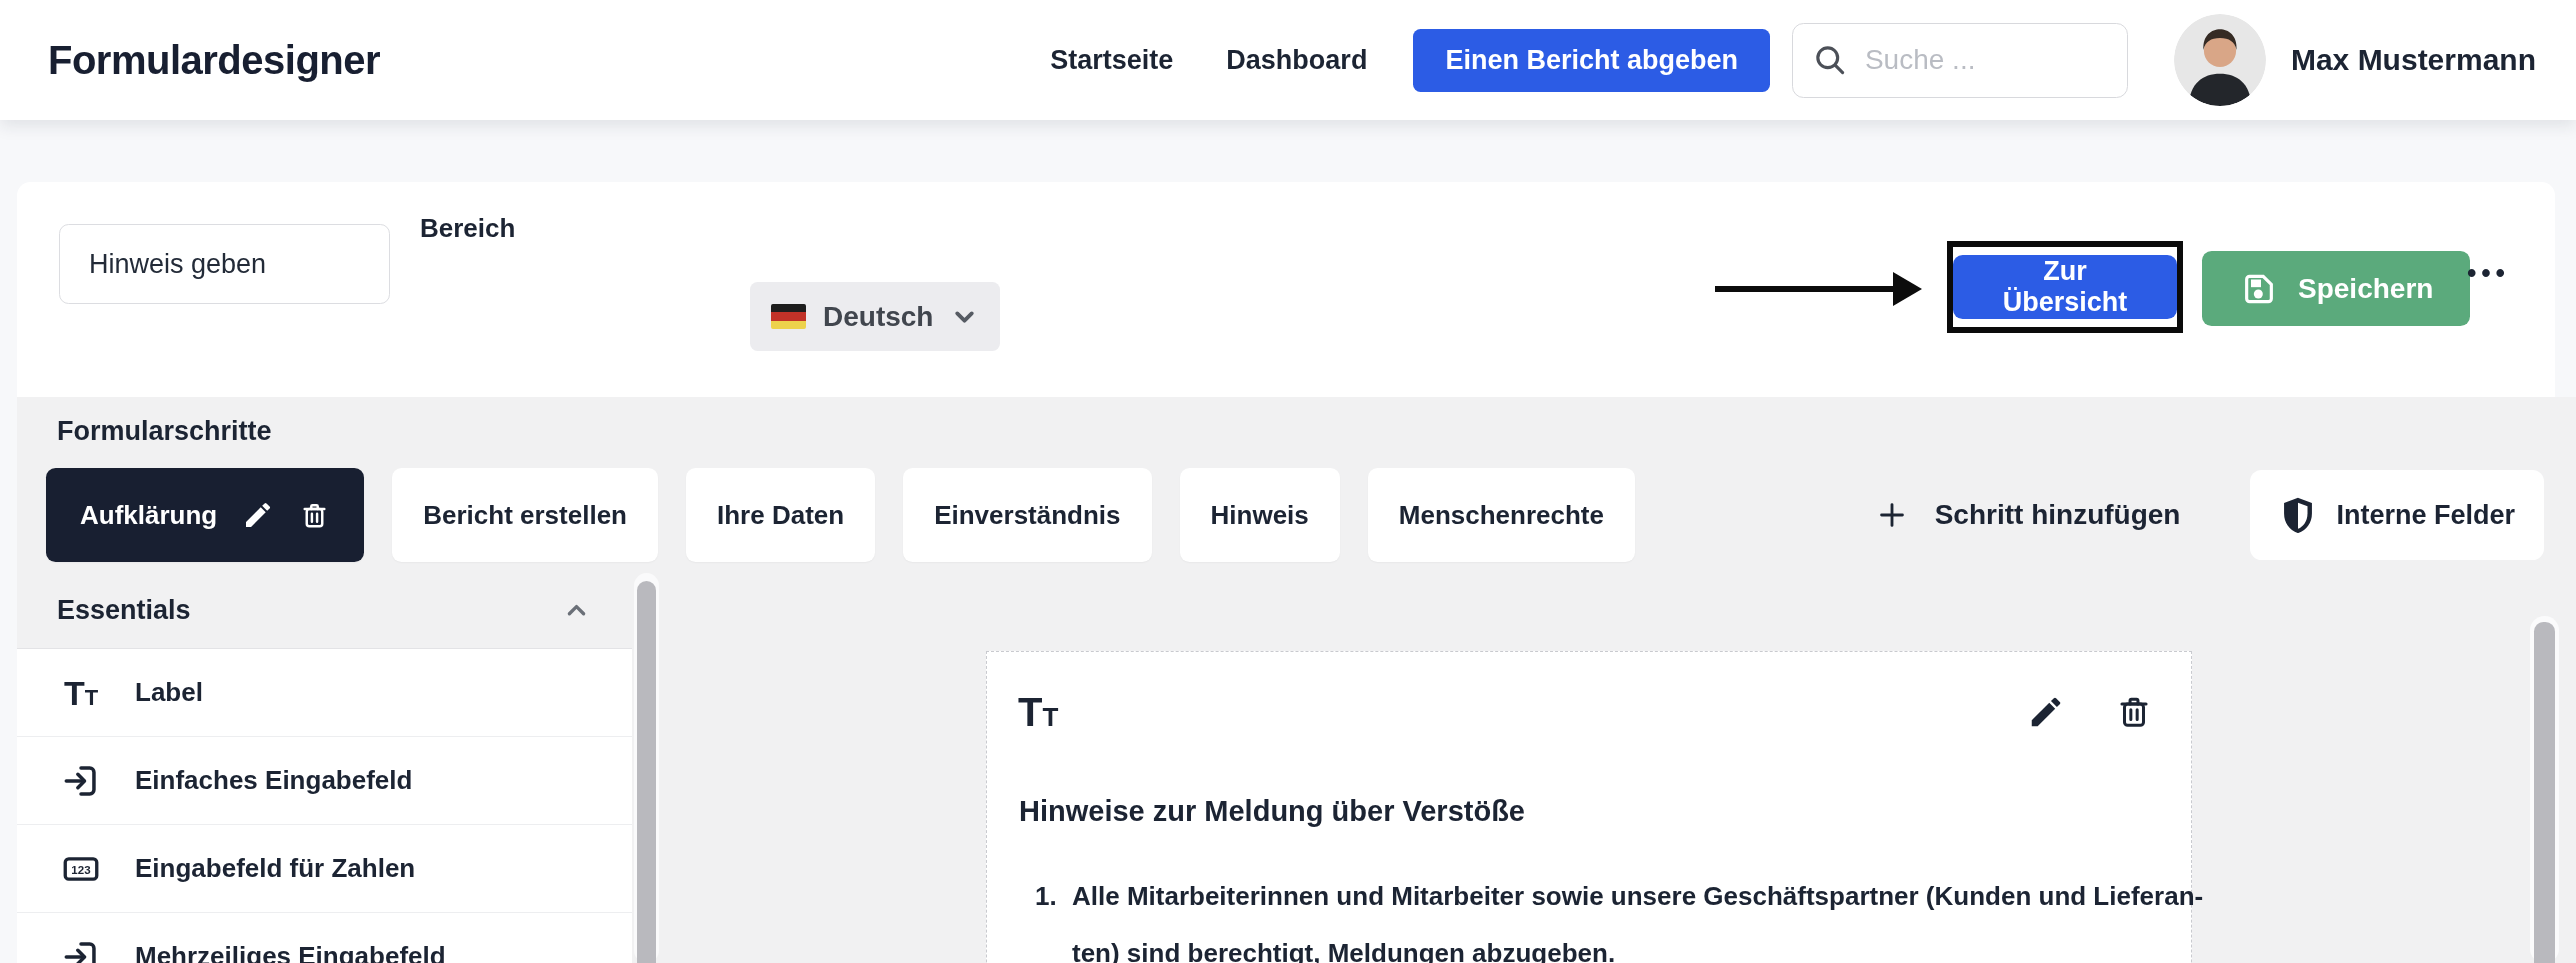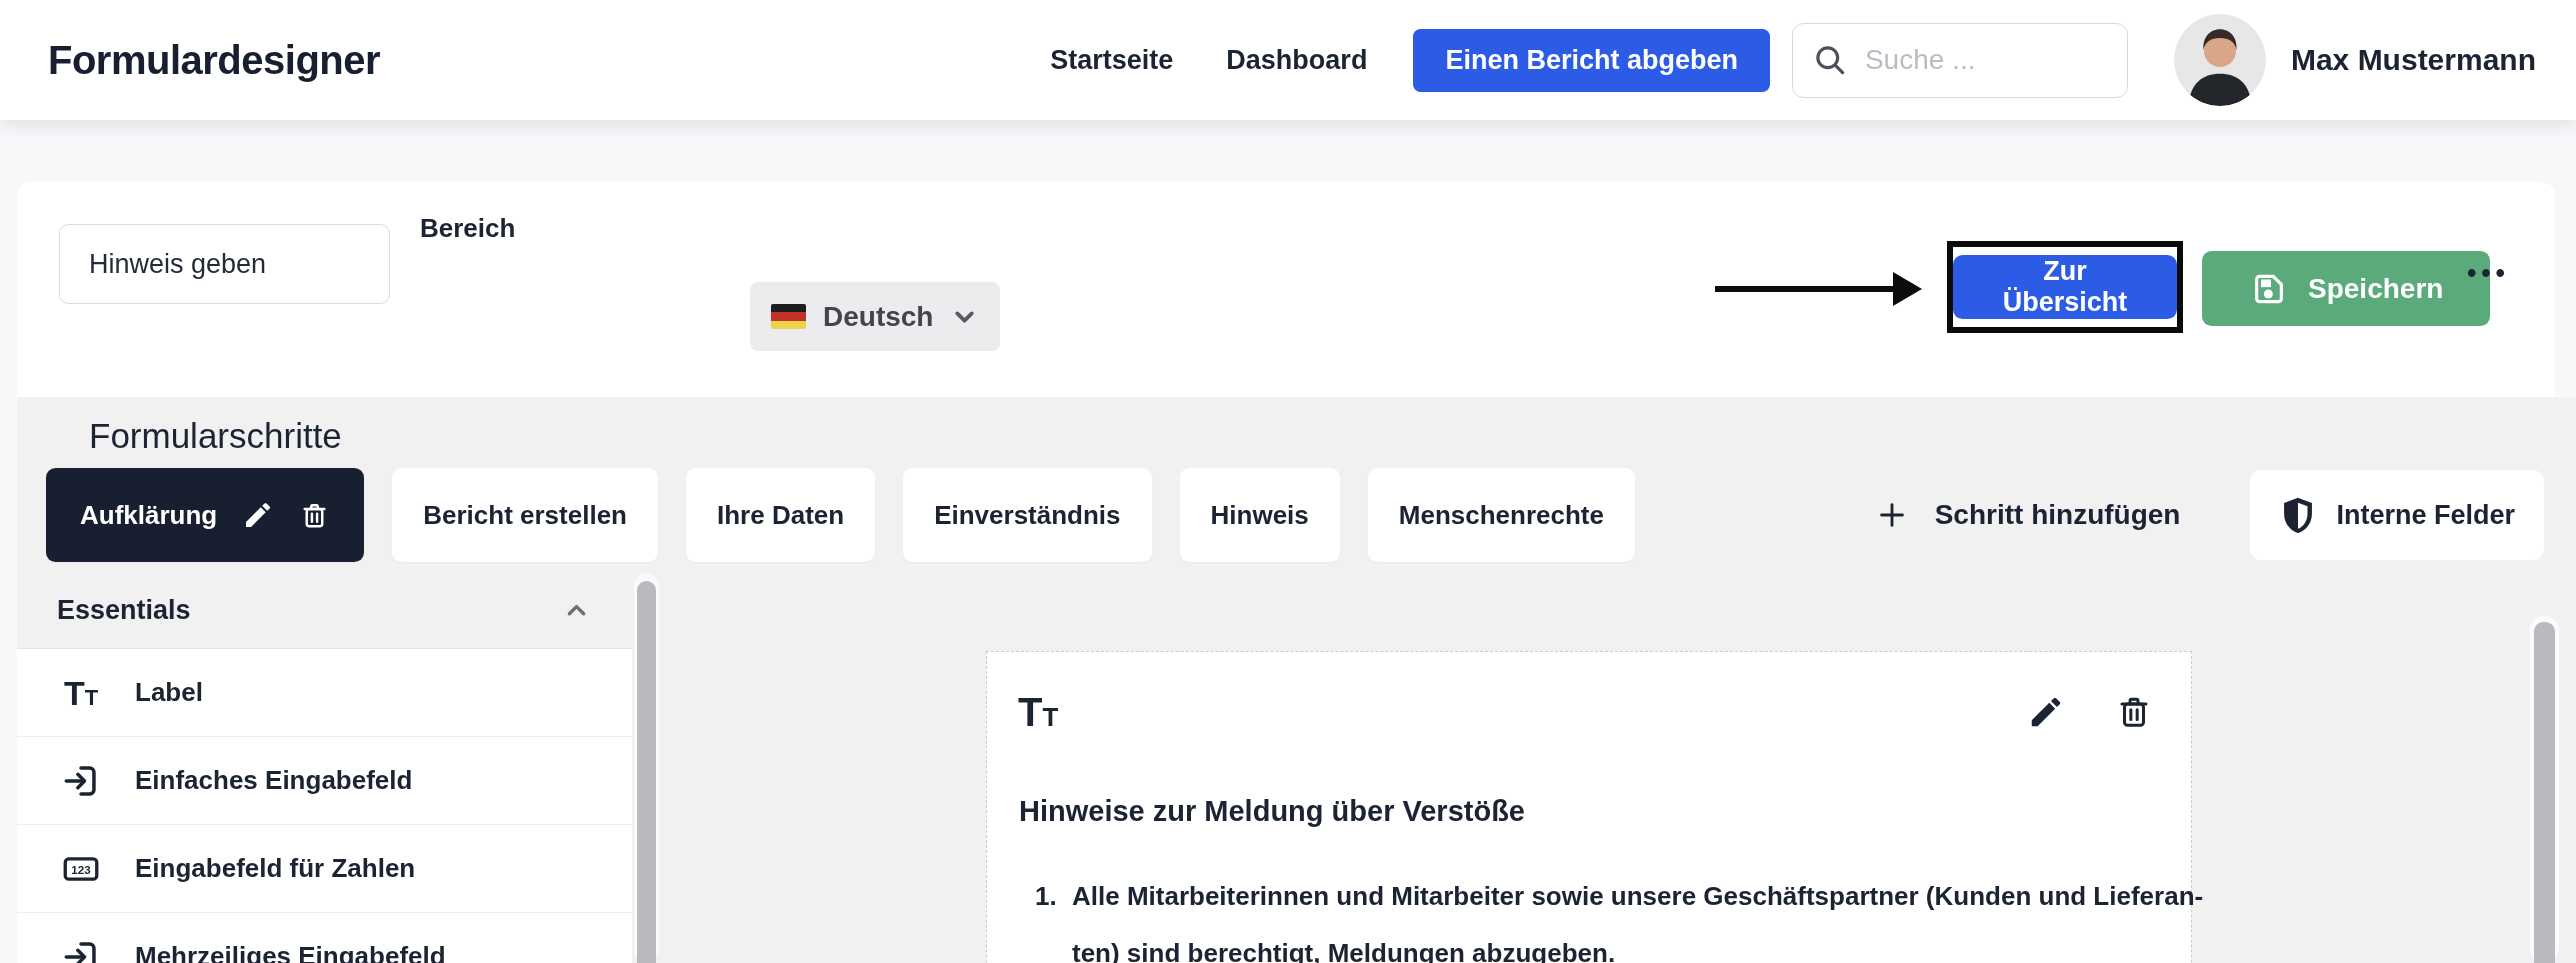--- a/index.html
+++ b/index.html
@@ -83,33 +83,33 @@
   .annot-box {
     position:absolute; left:1930px; top:59px; width:236px; height:92px;
     border:6.7px solid #0b0b0b; display:flex; align-items:center; justify-content:center;
     background:#fff;
   }
   .annot-box .btn-primary { height:64px; padding:0 42px; border-radius:9.6px; }
   .btn-save {
     position:absolute; left:2185px; top:69px; height:75px;
     background:#5baa7c; border:none; border-radius:9.6px; color:#fff;
     font-family:inherit; font-size:28px; font-weight:600;
-    display:flex; align-items:center; gap:19px; padding:0 47px; cursor:pointer;
+    display:flex; align-items:center; gap:19px; padding:0 37px; cursor:pointer;
   }
   .more-dots {
     position:absolute; left:2450px; top:76px; font-size:27px; font-weight:800;
     letter-spacing:4.8px; color:#1c2433; cursor:pointer;
   }
 
   
   .board {
     position:absolute; left:17px; top:397px; width:2559px; height:566px;
     background:#f1f1f2; overflow:hidden;
   }
-  .board-label { position:absolute; left:40px; top:19px; font-size:35px; font-weight:400; color:#1c2433;margin-left:32px; }
+  .board-label { position:absolute; left:40px; top:19px; font-size:27px; font-weight:700; color:#1c2433; }
   .tabs-row {
     position:absolute; left:29px; top:71px; right:32px; height:94px;
     display:flex; align-items:center; gap:28px;
   }
   .tab {
     height:94px; display:flex; align-items:center; background:#fff;
     border-radius:9.6px; padding:0 31px; font-size:26px; font-weight:700;
     color:#1c2433; cursor:pointer; box-shadow:0 1px 1.9px rgba(0,0,0,.04);
     white-space:nowrap;
   }

